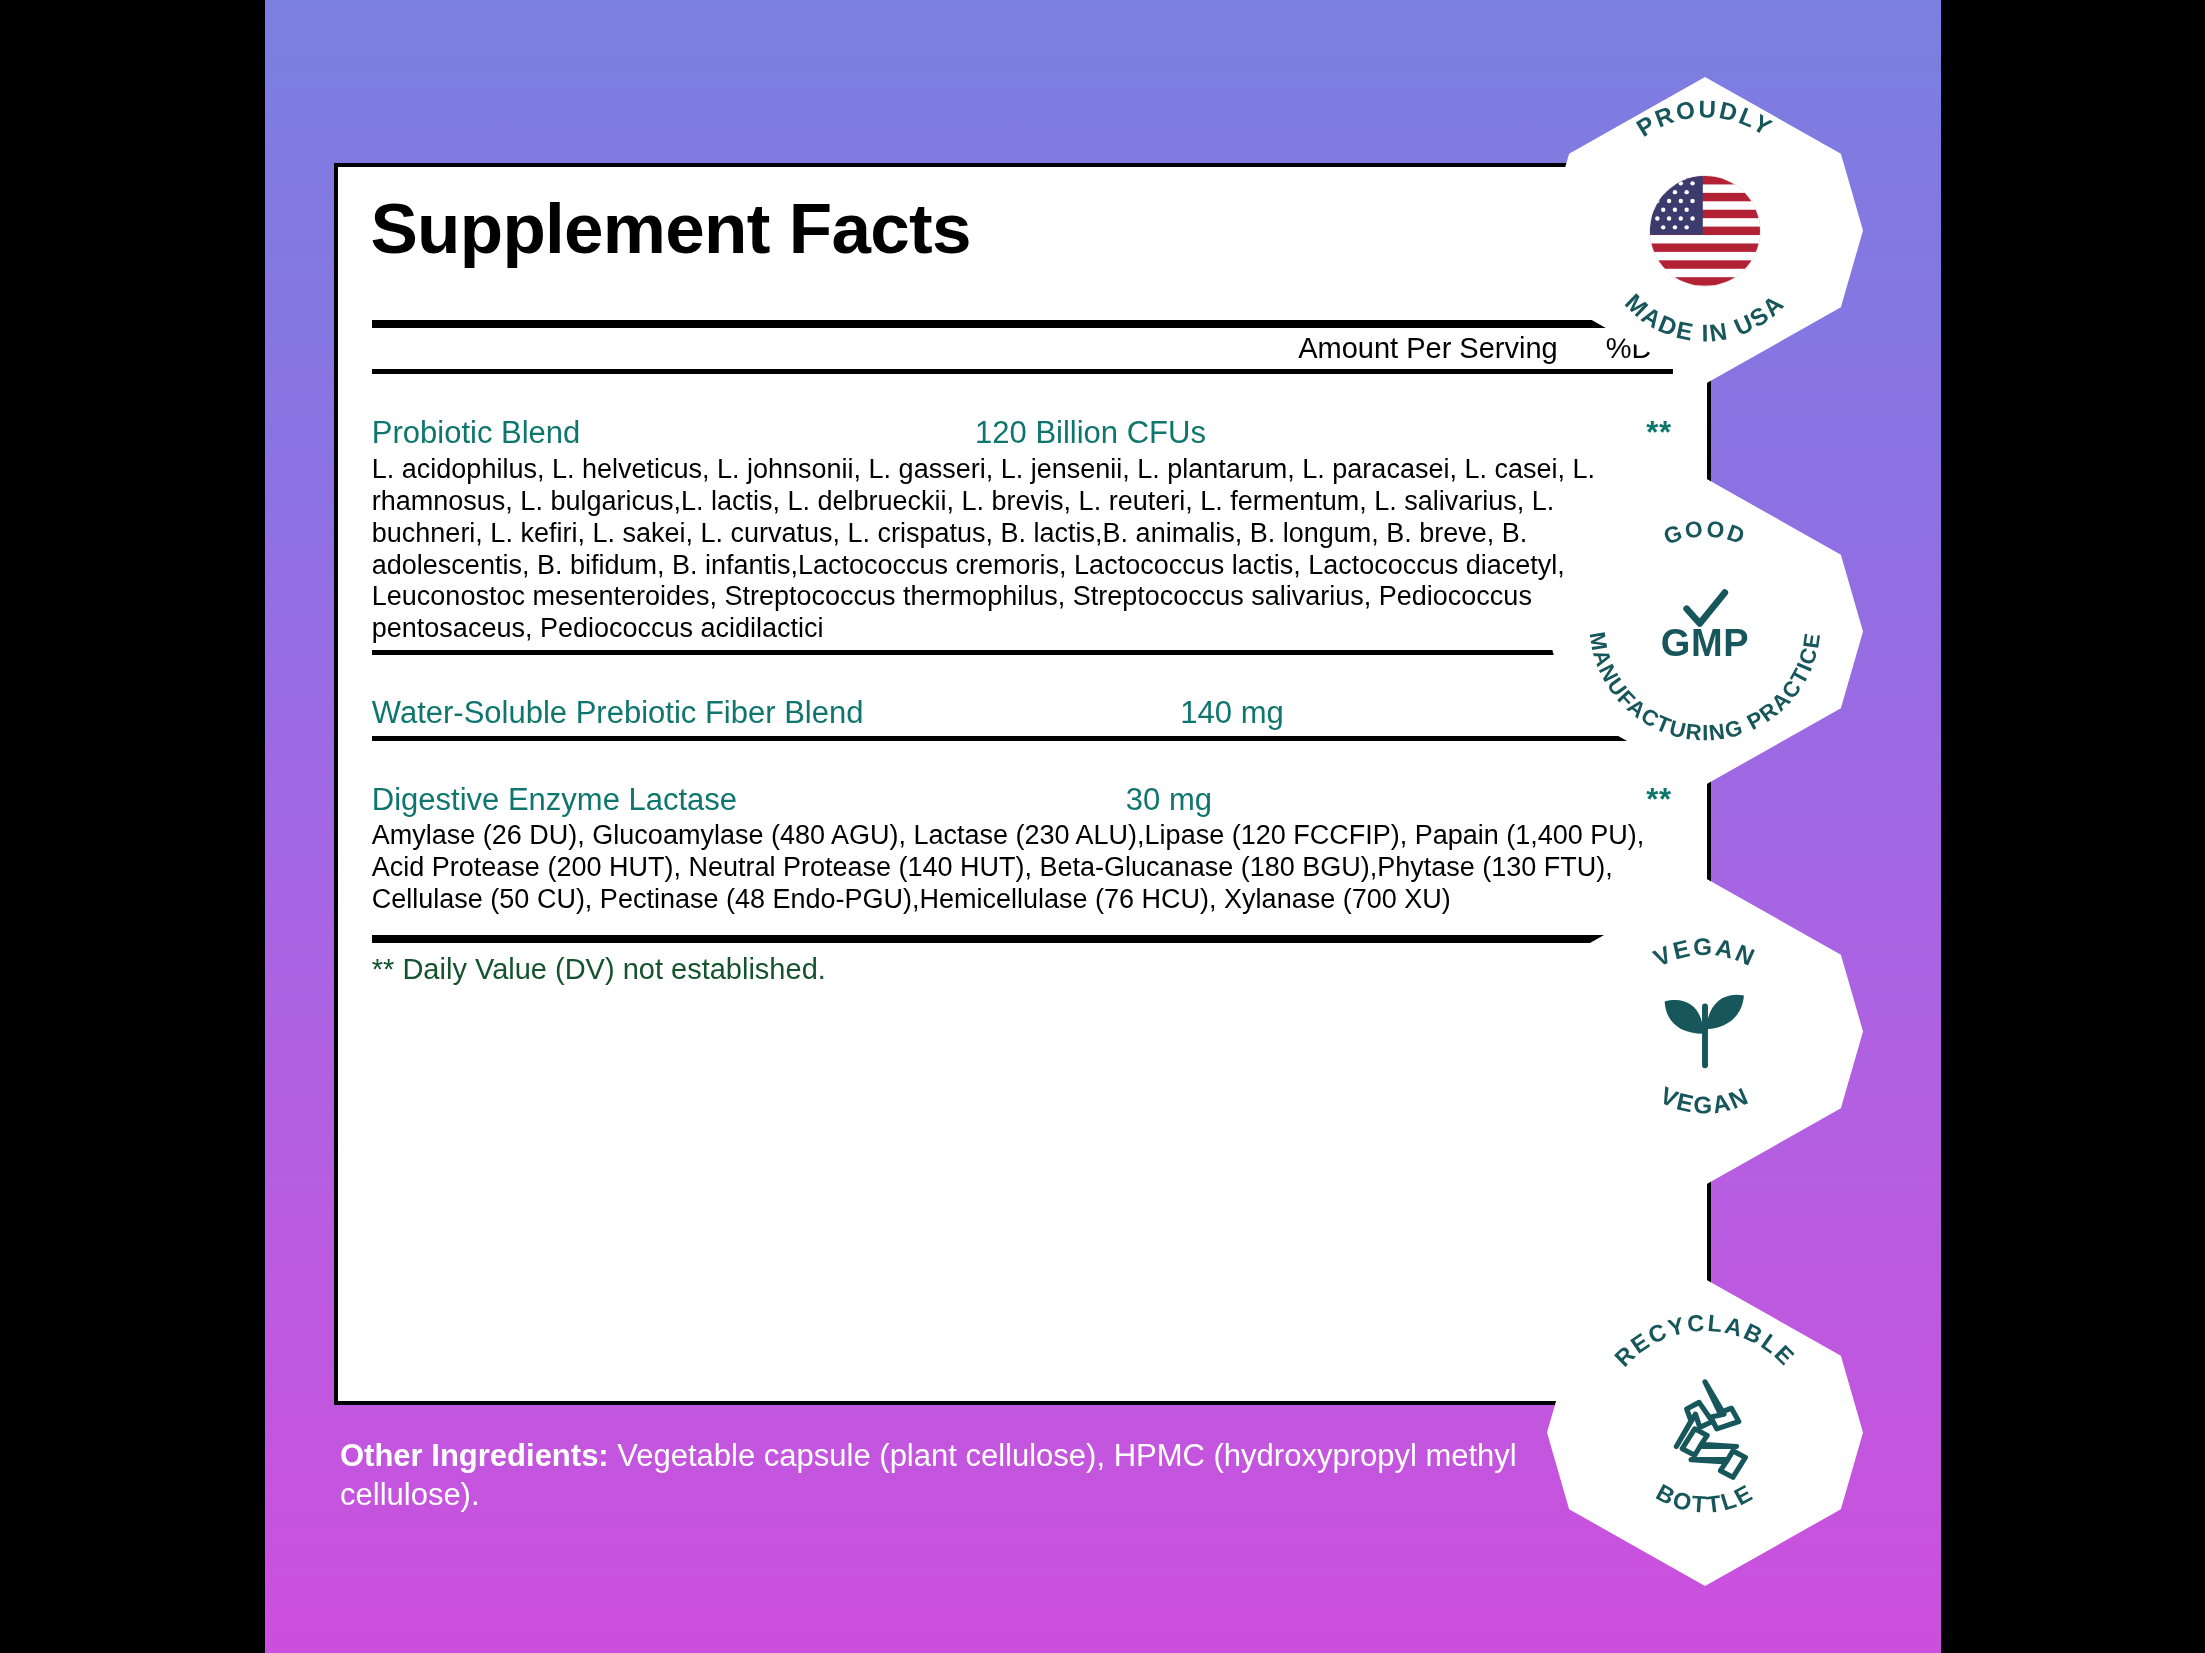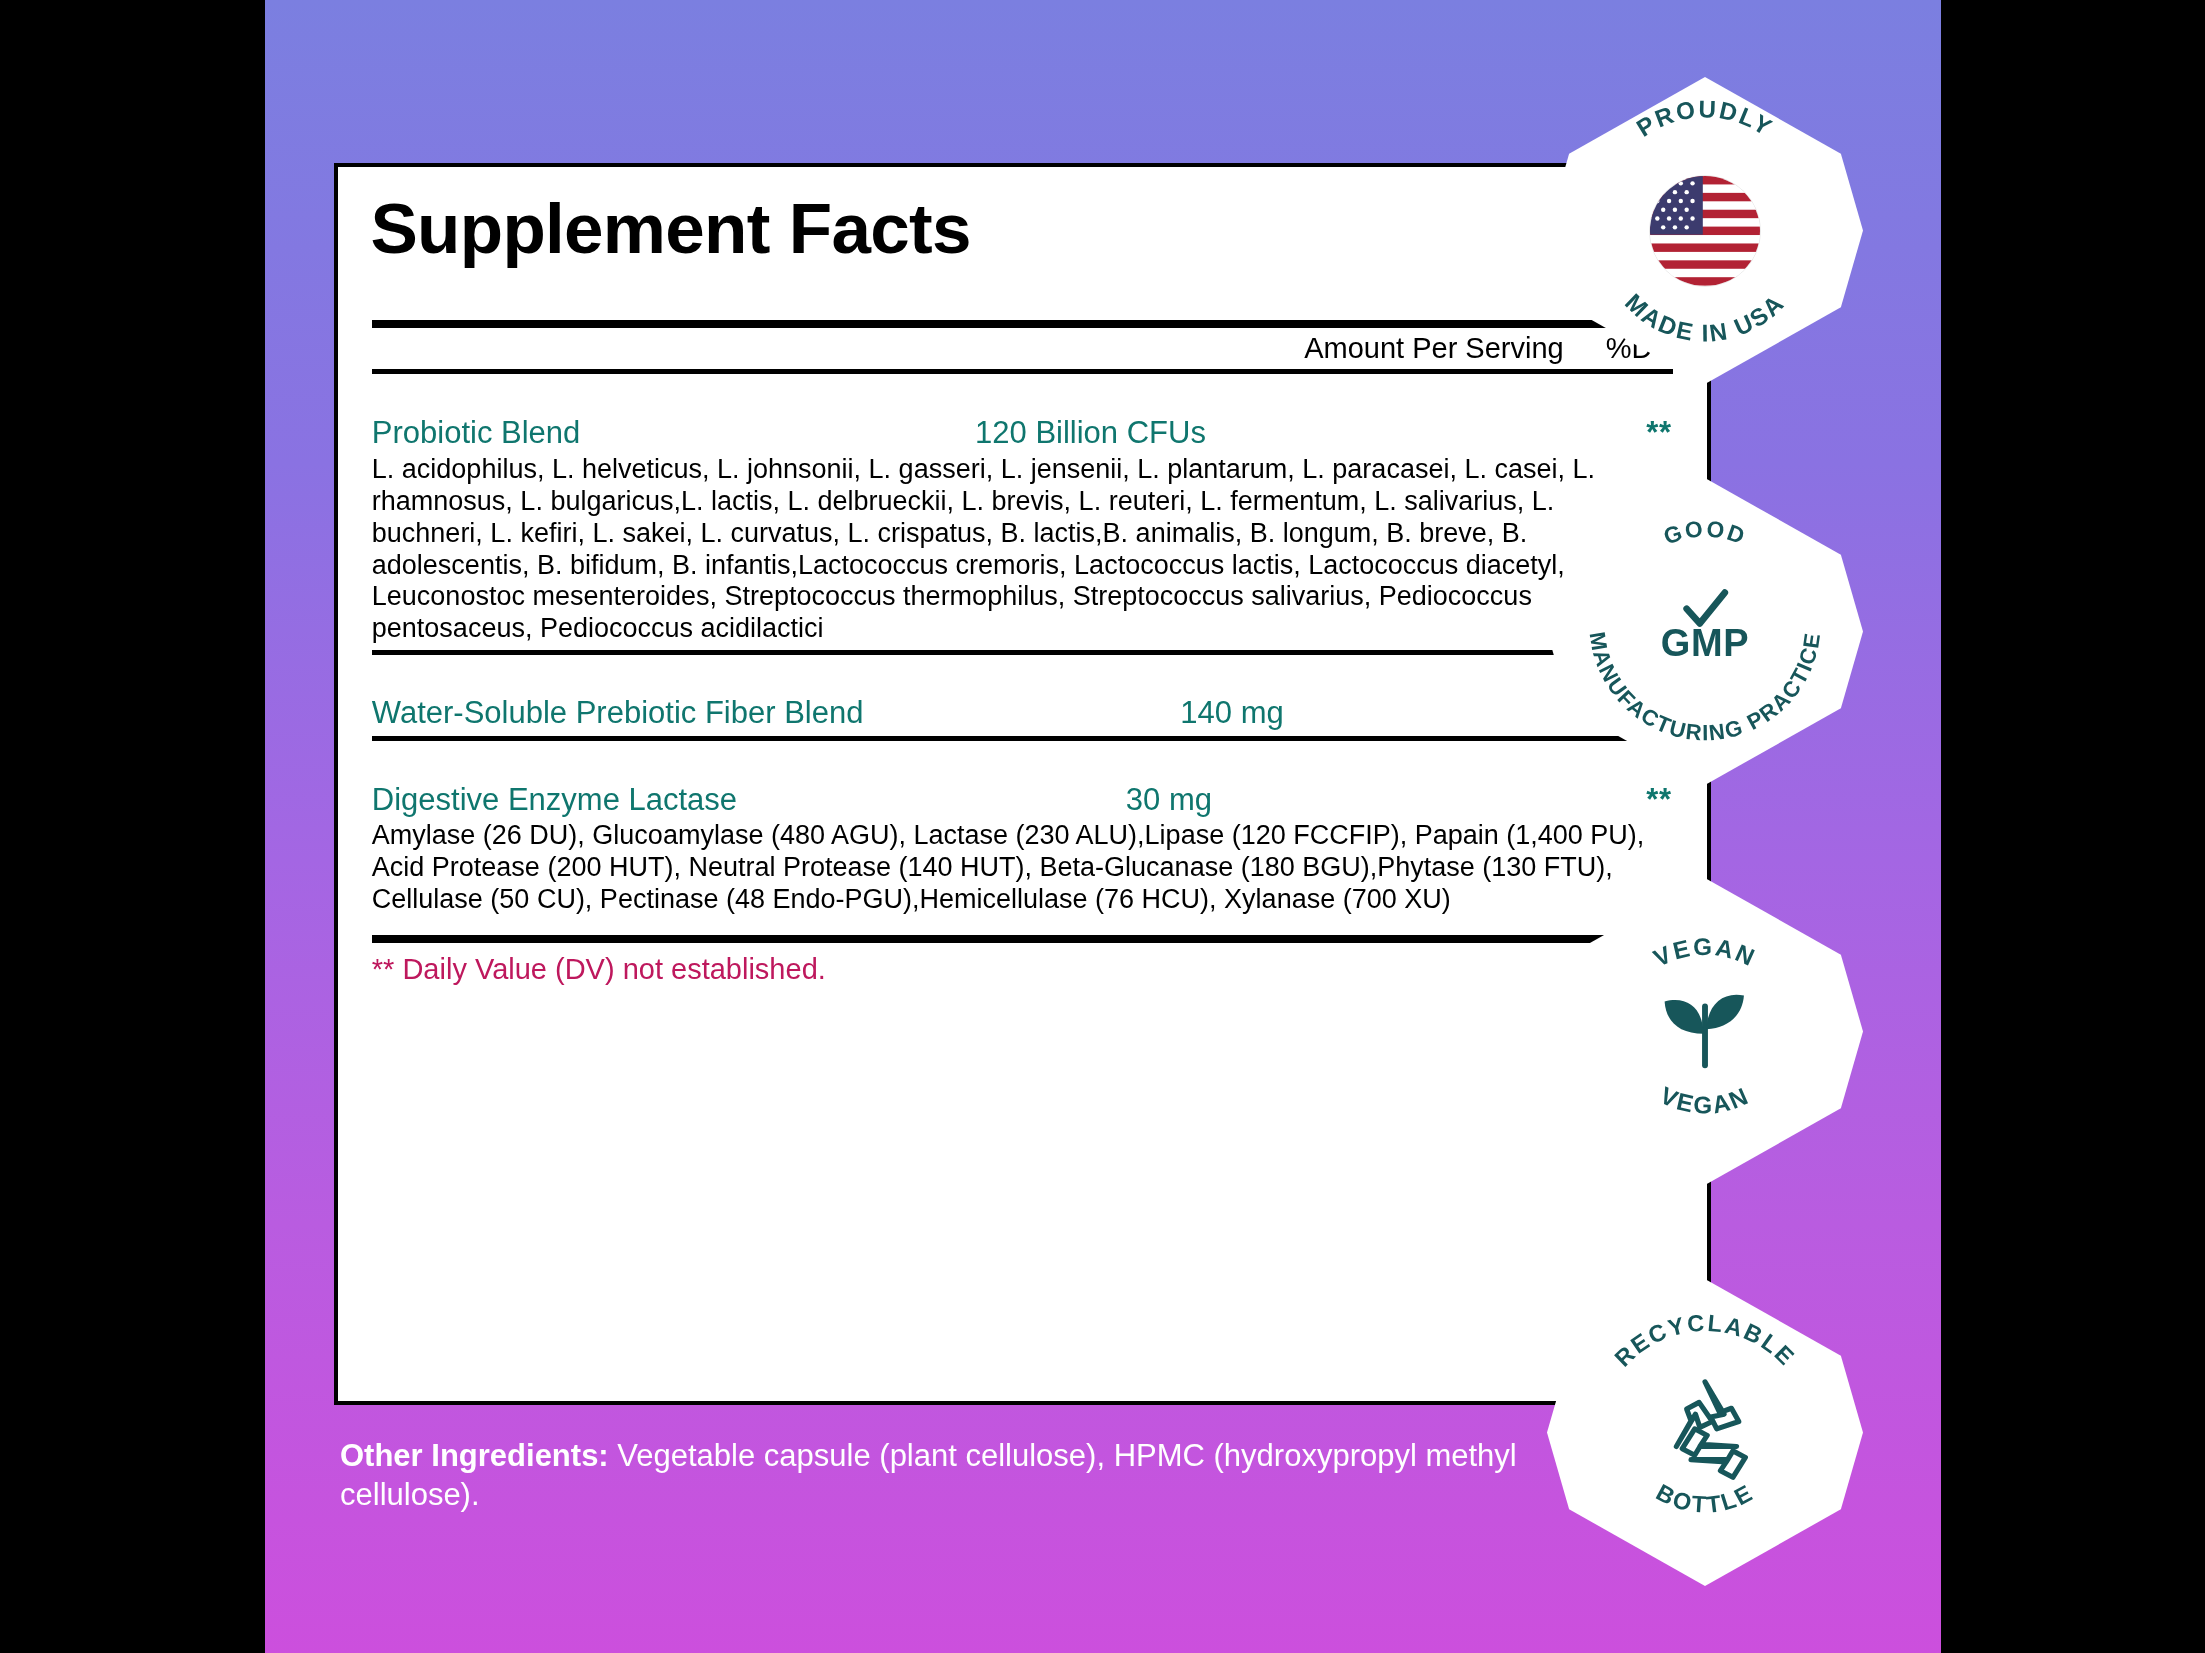--- a/index.html
+++ b/index.html
@@ -63,20 +63,21 @@
     margin: 4.4px 8.8px 0 8.8px;
   }
 
   .head-row {
     display: flex;
     justify-content: flex-end;
     align-items: baseline;
     margin: 4.4px 10.3px 0 8.8px;
     font-size: 29px;
     color: #000;
+    gap: 6px;
   }
   .head-row .aps { margin-right: 29px; }
   .head-row .dv  { width: 79px; text-align: right; }
 
   .item-row {
     display: flex;
     align-items: baseline;
     margin: 8.8px 10.3px 0 8.8px;
     font-size: 31px;
     color: #0f766e;
@@ -88,21 +89,21 @@
   .sub-list {
     margin: 2.9px 10.3px 0 8.8px;
     font-size: 27px;
     line-height: 1.18;
     color: #000;
   }
 
   .footnote {
     margin: 10.3px 10.3px 0 8.8px;
     font-size: 29px;
-    color: #be185d;
+    color: #14532d;
   }
 
   
   #other-ing {
     position: absolute;
     left: 340px;
     top: 1437px;
     width: 1183px;
     color: #ffffff;
     font-size: 31px;

